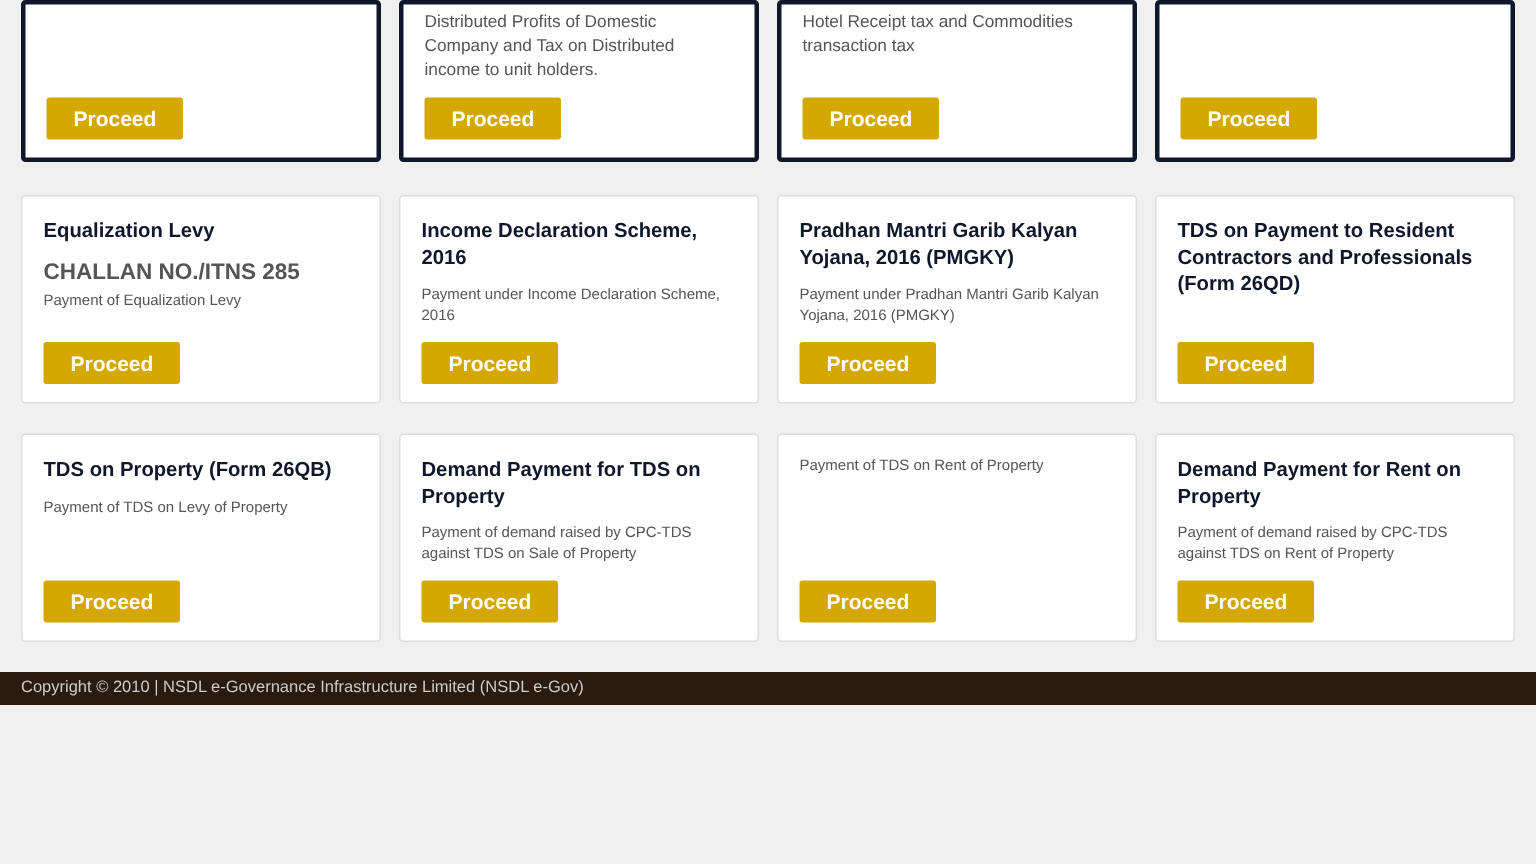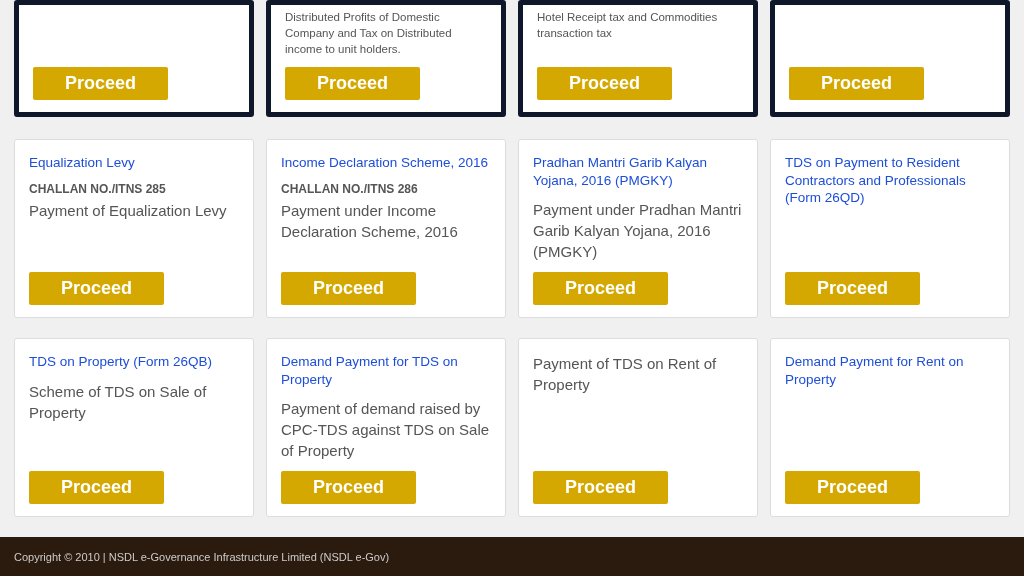--- a/index.html
+++ b/index.html
@@ -24,78 +24,78 @@
       background: #fff;
       border: 1px solid #ddd;
       border-radius: 3px;
       padding: 14px 14px 12px 14px;
       display: flex;
       flex-direction: column;
       min-height: 120px;
     }
     .card-title {
       font-size: 13.5px;
-      font-weight: normal;
-      color: #1d4ed8;
+      font-weight: bold;
+      color: #0f172a;
       margin-bottom: 10px;
       line-height: 1.3;
     }
     .card-challan {
-      font-size: 12px;
+      font-size: 15px;
       color: #555;
       font-weight: bold;
       margin-bottom: 4px;
     }
     .card-desc {
-      font-size: 15px;
+      font-size: 10px;
       color: #555;
       line-height: 1.4;
       flex: 1;
       margin-bottom: 10px;
     }
     .proceed-btn {
       background: #d4a800;
       color: #fff;
       border: none;
-      padding: 6px 32px;
-      font-size: 18px;
+      padding: 6px 18px;
+      font-size: 14px;
       font-weight: bold;
       cursor: pointer;
       border-radius: 2px;
       display: inline-block;
       align-self: flex-start;
       margin-top: auto;
     }
     .top-row {
       display: grid;
       grid-template-columns: repeat(4, 1fr);
       gap: 12px;
       padding: 0 14px 12px 14px;
     }
     .top-card {
       background: #fff;
-      border: 5px solid #0f172a;
+      border: 3px solid #0f172a;
       border-radius: 3px;
       padding: 0 14px 12px 14px;
       display: flex;
       flex-direction: column;
     }
     .top-card-desc {
       font-size: 11.5px;
       color: #555;
       line-height: 1.4;
       flex: 1;
       margin-bottom: 10px;
       padding-top: 4px;
     }
     footer {
       background: #2b1a0e;
       color: #ccc;
       font-size: 11px;
-      padding: 12px 14px;
+      padding: 2px 14px;
       margin-top: 10px;
       line-height: 1.6;
     }
   </style>
 </head>
 <body>
 
 <div class="page-wrapper">
 
   <div class="top-row">
@@ -119,52 +119,52 @@
 
   <div class="grid-container">
     <div class="card">
       <div class="card-title">Equalization Levy</div>
       <div class="card-challan">CHALLAN NO./ITNS 285</div>
       <div class="card-desc">Payment of Equalization Levy</div>
       <button class="proceed-btn">Proceed</button>
     </div>
     <div class="card">
       <div class="card-title">Income Declaration Scheme, 2016</div>
-      <div class="card-challan">CHALLAN NO./ITNS 286</div>
       <div class="card-desc">Payment under Income Declaration Scheme, 2016</div>
       <button class="proceed-btn">Proceed</button>
     </div>
     <div class="card">
       <div class="card-title">Pradhan Mantri Garib Kalyan Yojana, 2016 (PMGKY)</div>
       <div class="card-desc">Payment under Pradhan Mantri Garib Kalyan Yojana, 2016 (PMGKY)</div>
       <button class="proceed-btn">Proceed</button>
     </div>
     <div class="card">
       <div class="card-title">TDS on Payment to Resident Contractors and Professionals (Form 26QD)</div>
       <button class="proceed-btn">Proceed</button>
     </div>
   </div>
 
   <div class="grid-container">
     <div class="card">
       <div class="card-title">TDS on Property (Form 26QB)</div>
-      <div class="card-desc">Scheme of TDS on Sale of Property</div>
+      <div class="card-desc">Payment of TDS on Levy of Property</div>
       <button class="proceed-btn">Proceed</button>
     </div>
     <div class="card">
       <div class="card-title">Demand Payment for TDS on Property</div>
       <div class="card-desc">Payment of demand raised by CPC-TDS against TDS on Sale of Property</div>
       <button class="proceed-btn">Proceed</button>
     </div>
     <div class="card">
       <div class="card-desc">Payment of TDS on Rent of Property</div>
       <button class="proceed-btn">Proceed</button>
     </div>
     <div class="card">
       <div class="card-title">Demand Payment for Rent on Property</div>
+      <div class="card-desc">Payment of demand raised by CPC-TDS against TDS on Rent of Property</div>
       <button class="proceed-btn">Proceed</button>
     </div>
   </div>
 
   <footer>
     <div>Copyright © 2010 | NSDL e-Governance Infrastructure Limited (NSDL e-Gov)</div>
   </footer>
 
 </div>
 

